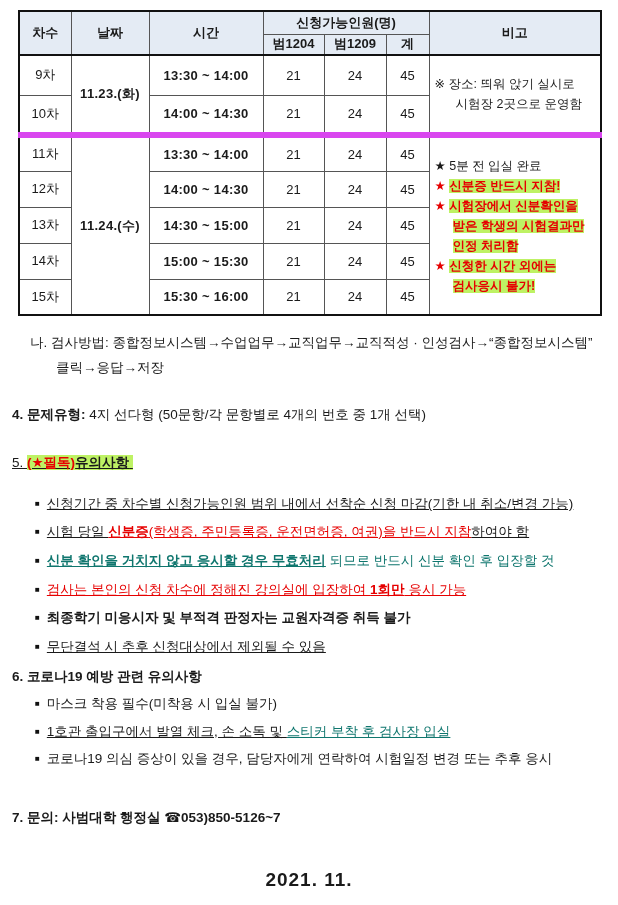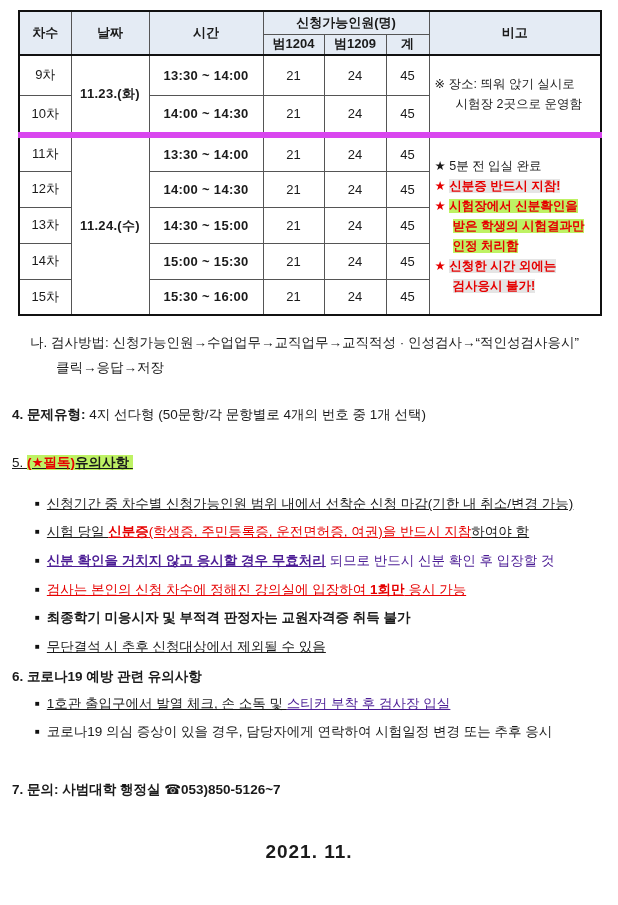--- a/index.html
+++ b/index.html
@@ -24,23 +24,23 @@
   tr.group-sep td { border-top:6px solid #d946ef; }
   td.c-time, td.c-date { font-weight:bold; letter-spacing:0.3px; }
   td.c-note { text-align:left; padding:18px 5px; font-size:12.5px; line-height:1.5; }
   .note-line { padding-left:18px; text-indent:-18px; line-height:1.6; }
   .note-cont { padding-left:18px; line-height:1.6; }
   .note1-l2 { padding-left:21px; }
   
   .b { font-weight:bold; }
   .u { text-decoration:underline; }
   .red { color:#e60000; }
-  .blue { color:#4c1d95; }
+  .blue { color:#0f766e; }
   .hl-y { background:#bef264; }
-  .hl-c { background:#e5e5e5; }
+  .hl-c { background:#bef264; }
   .bullet-mark { font-size:8px; vertical-align:2px; margin-right:7px; color:#111; }
   
   .method-l1 { margin:16px 0 0 30px; line-height:1.7; }
   .method-l2 { margin:2px 0 0 56px; line-height:1.7; }
   .sec4 { margin:26px 0 0 12px; }
   .sec5-title { margin:30px 0 0 12px;text-decoration:underline; }
   .sec6-title { margin:12px 0 0 12px; }
   .sec7 { margin:40px 0 0 12px; }
   .bullets5 { margin-top:22px; }
   .bullets6 { margin-top:8px; }
@@ -136,37 +136,38 @@
   <tr class="r-std">
     <td class="c-round">15차</td>
     <td class="c-time">15:30 ~ 16:00</td>
     <td>21</td>
     <td>24</td>
     <td>45</td>
   </tr>
 </tbody>
   </table>
 
-<div class="method-l1">나. 검사방법: 신청가능인원→수업업무→교직업무→교직적성 · 인성검사→“적인성검사응시”</div>
+<div class="method-l1">나. 검사방법: 종합정보시스템→수업업무→교직업무→교직적성 · 인성검사→“종합정보시스템”</div>
 <div class="method-l2">클릭→응답→저장</div>
 
 <div class="sec4"><span class="b">4. 문제유형:</span><span> 4지 선다형 (50문항/각 문항별로 4개의 번호 중 1개 선택)</span></div>
 
 <div class="sec5-title"><span>5. </span><span class="hl-y b"><span class="red">(★필독)</span><span>유의사항</span>&nbsp;</span></div>
 
 <div class="bullets5">
   <div class="bullet"><span class="bullet-mark">■</span><span class="u">신청기간 중 차수별 신청가능인원 범위 내에서 선착순 신청 마감(기한 내 취소/변경 가능)</span></div>
   <div class="bullet"><span class="bullet-mark">■</span><span class="u">시험 당일 </span><span class="u red b">신분증</span><span class="u red">(학생증, 주민등록증, 운전면허증, 여권)을 반드시 지참</span><span class="u">하여야 함</span></div>
   <div class="bullet"><span class="bullet-mark">■</span><span class="u blue b">신분 확인을 거치지 않고 응시할 경우 무효처리</span><span class="blue"> 되므로 반드시 신분 확인 후 입장할 것</span></div>
   <div class="bullet"><span class="bullet-mark">■</span><span class="u red">검사는 본인의 신청 차수에 정해진 강의실에 입장하여 </span><span class="u red b">1회만</span><span class="u red"> 응시 가능</span></div>
   <div class="bullet"><span class="bullet-mark">■</span><span class="b">최종학기 미응시자 및 부적격 판정자는 교원자격증 취득 불가</span></div>
   <div class="bullet"><span class="bullet-mark">■</span><span class="u">무단결석 시 추후 신청대상에서 제외될 수 있음</span></div>
 </div>
 
 <div class="sec6-title b">6. 코로나19 예방 관련 유의사항</div>
 <div class="bullets6">
+  <div class="bullet"><span class="bullet-mark">■</span><span>마스크 착용 필수(미착용 시 입실 불가)</span></div>
   <div class="bullet"><span class="bullet-mark">■</span><span class="u">1호관 출입구에서 발열 체크, 손 소독 및 </span><span class="u blue">스티커 부착 후 검사장 입실</span></div>
   <div class="bullet"><span class="bullet-mark">■</span><span>코로나19 의심 증상이 있을 경우, 담당자에게 연락하여 시험일정 변경 또는 추후 응시</span></div>
 </div>
 
 <div class="sec7 b">7. 문의: 사범대학 행정실 ☎053)850-5126~7</div>
 
 <div class="footer-date">2021. 11.</div>
 
 </body></html>

